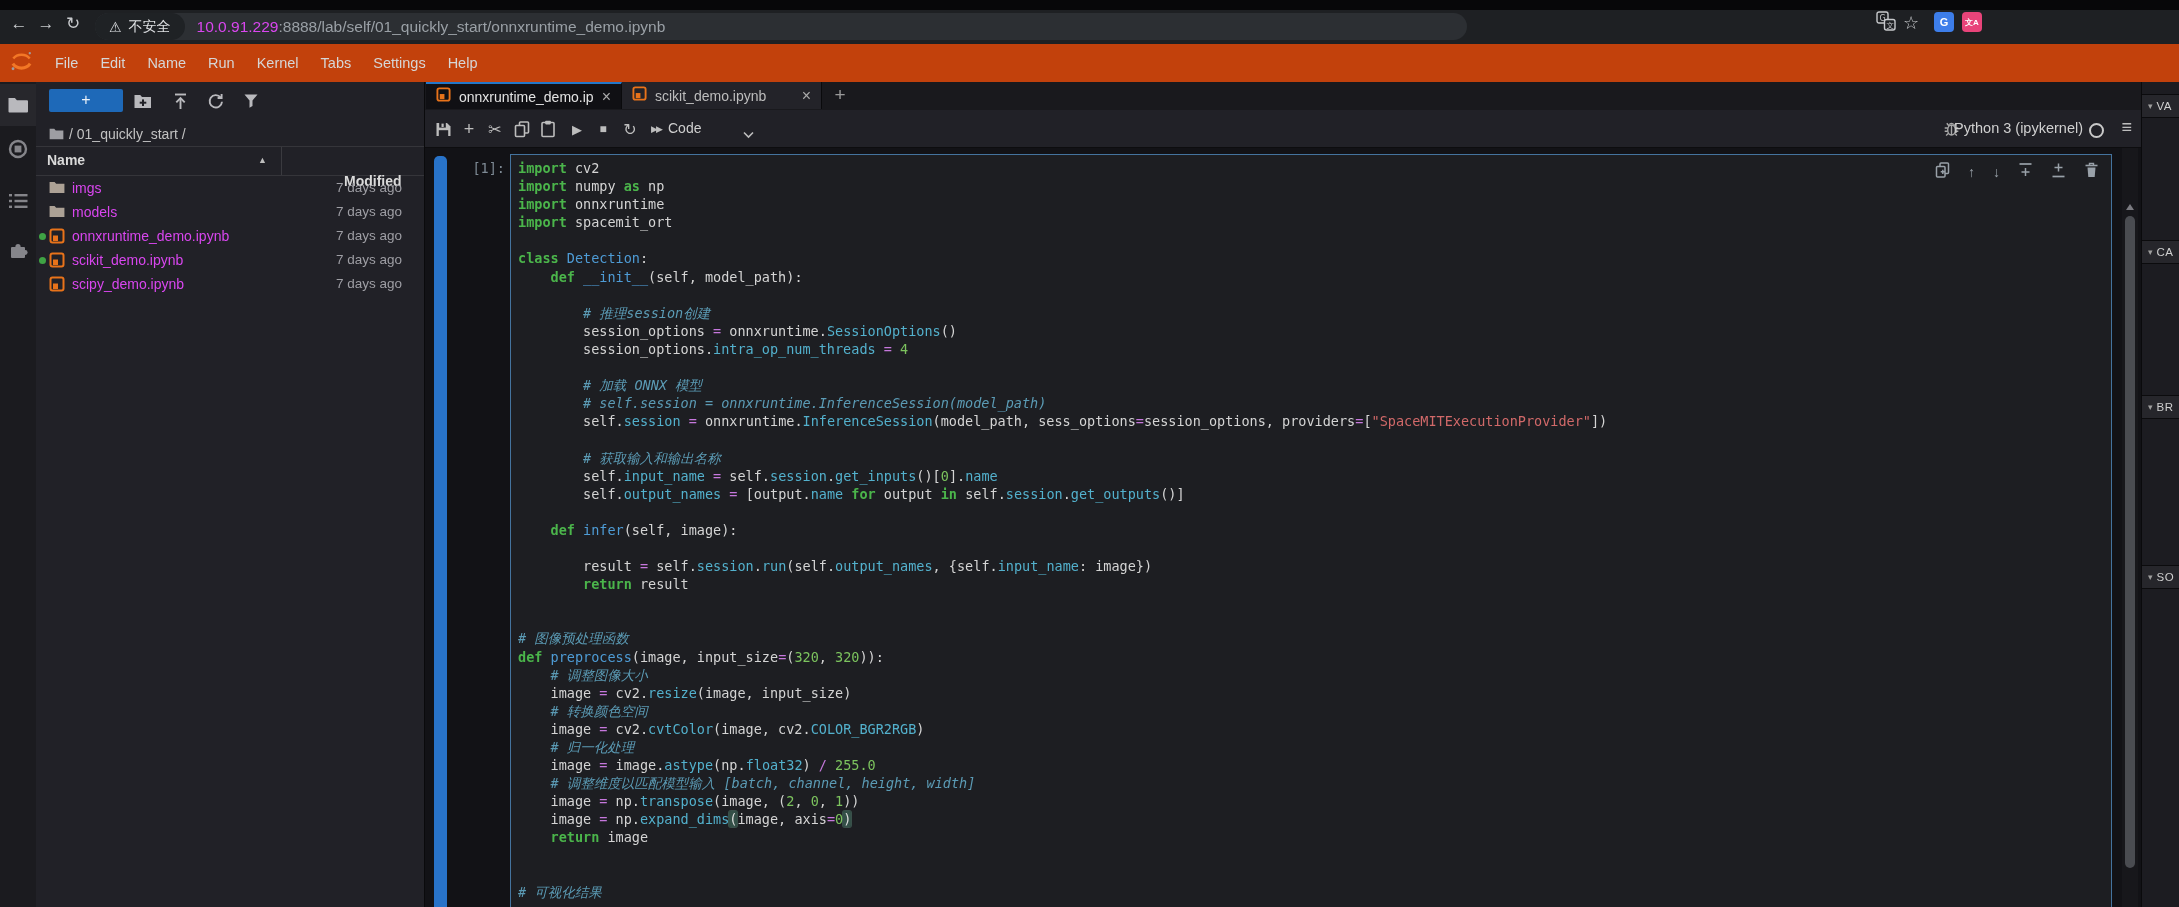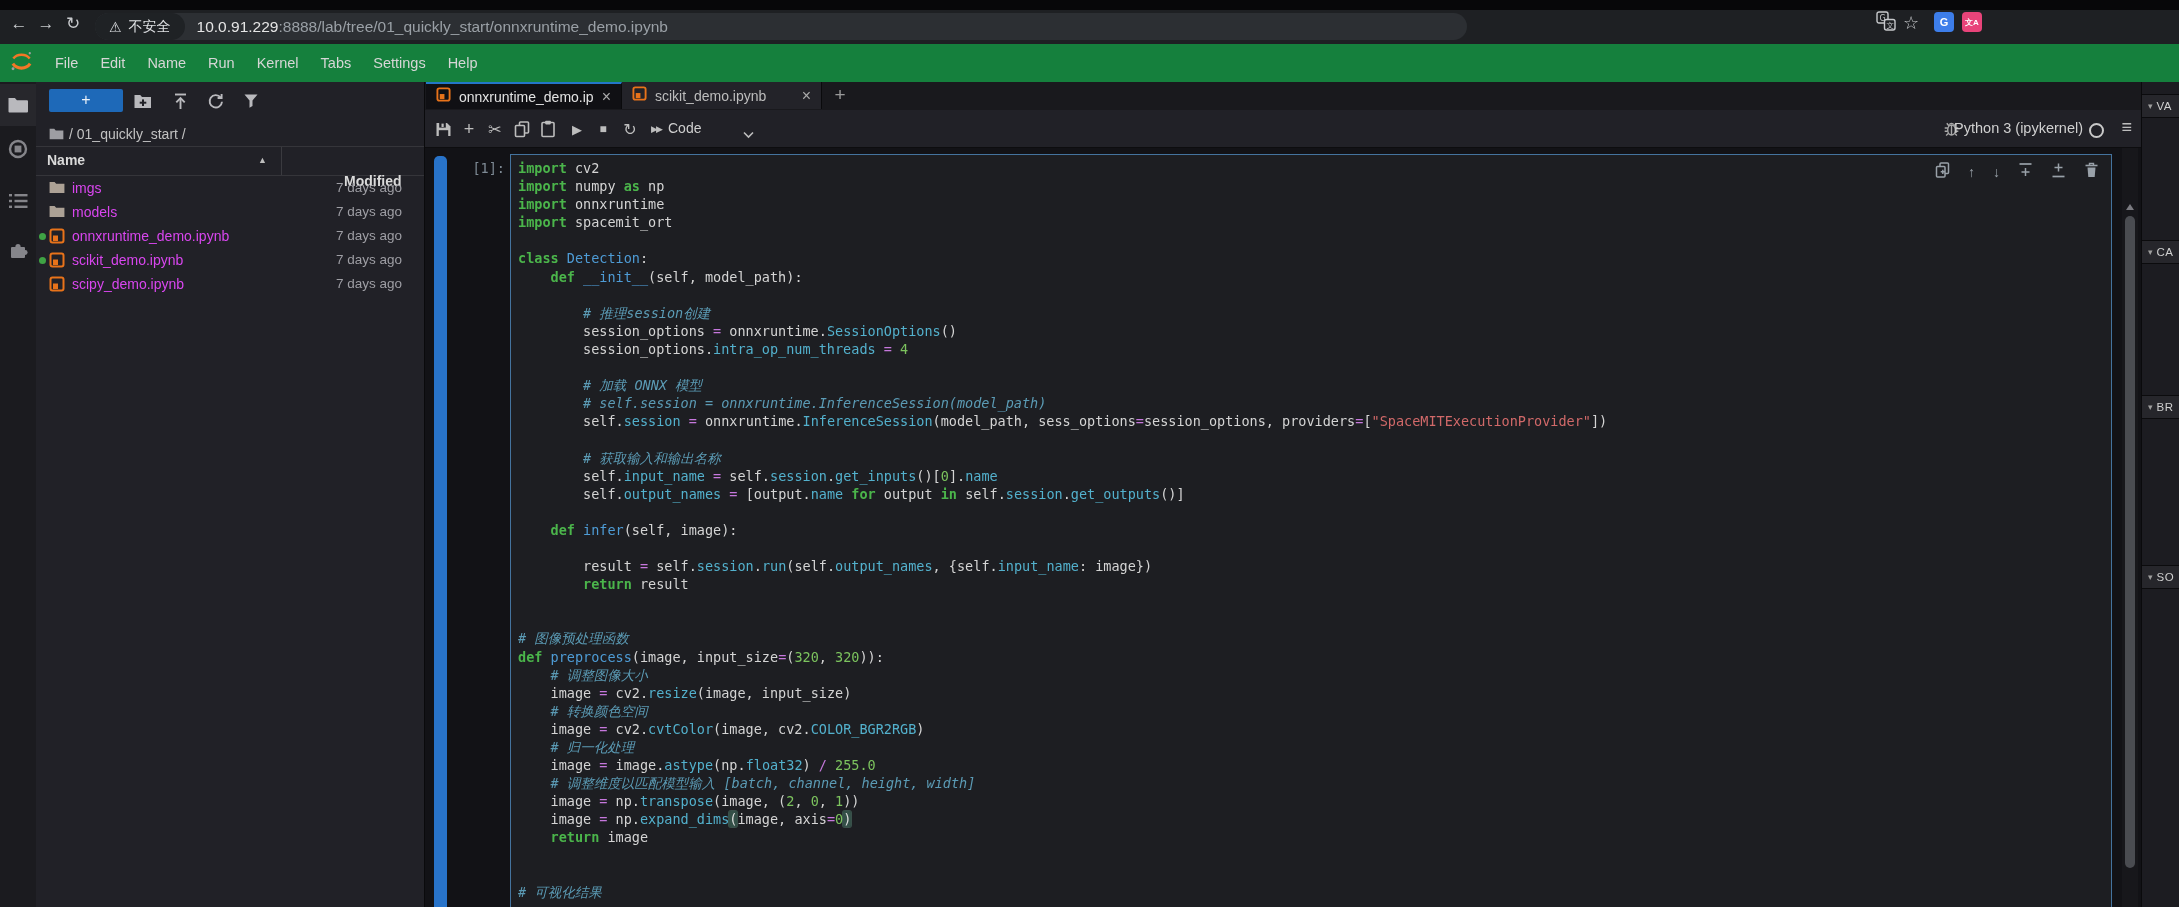--- a/index.html
+++ b/index.html
@@ -10,28 +10,28 @@
   
   #chrome{position:absolute;top:0;left:0;width:100%;height:44px;background:#1e2023;}
   #win-strip{position:absolute;top:0;left:0;width:100%;height:10px;background:#070709;}
   .navbtn{position:absolute;top:12px;width:24px;height:24px;color:#c7c9cc;font-size:17px;
     line-height:24px;text-align:center;}
   #omnibox{position:absolute;left:95px;top:13px;width:1372px;height:27px;border-radius:14px;
     background:#2c2f33;display:flex;align-items:center;overflow:hidden;}
   #sec-chip{display:flex;align-items:center;gap:7px;height:27px;padding:0 14px;border-radius:14px;
     background:#1f2225;color:#dfe1e4;font-size:14px;flex:none;}
   #url{margin-left:12px;font-size:15.5px;white-space:nowrap;}
-  #url .host{color:#e5e5e5;}
+  #url .host{color:#d946ef;}
   #url .rest{color:#9aa0a6;}
   .chrome-ic{position:absolute;top:12px;color:#c7c9cc;font-size:17px;line-height:22px;}
   .ext-badge{position:absolute;top:12px;width:20px;height:20px;border-radius:4px;color:#fff;
     font-weight:bold;display:flex;align-items:center;justify-content:center;}
 
   
-  #menubar{position:absolute;top:44px;left:0;width:100%;height:38px;background:#15803d;
+  #menubar{position:absolute;top:44px;left:0;width:100%;height:38px;background:#c2410c;
     border-bottom:1px solid #0a0a0c;display:flex;align-items:center;}
   #jl-logo{margin:0 10px 0 9px;}
   .menu-item{padding:0 11px;font-size:14.5px;color:#d6d6d6;line-height:37px;}
 
   
   #leftstrip{position:absolute;top:82px;left:0;width:36px;bottom:0;background:#1b1b1f;
     border-right:1px solid #0a0a0c;}
   .strip-slot{position:absolute;left:0;width:36px;height:42px;display:flex;align-items:center;justify-content:center;}
   .strip-slot.active{background:#27272c;}
 
@@ -127,21 +127,21 @@
     <div id="win-strip"></div>
     <div class="navbtn" style="left:7px;">←</div>
     <div class="navbtn" style="left:34px;">→</div>
     <div class="navbtn" style="left:61px;">↻</div>
 
     <div id="omnibox">
       <div id="sec-chip">
         <span>⚠</span>
         <span>不安全</span>
       </div>
-      <div id="url"><span class="host">10.0.91.229</span><span class="rest">:8888/lab/tree/01_quickly_start/onnxruntime_demo.ipynb</span></div>
+      <div id="url"><span class="host">10.0.91.229</span><span class="rest">:8888/lab/self/01_quickly_start/onnxruntime_demo.ipynb</span></div>
     </div>
 
     <div class="chrome-ic" style="left:1876px;top:11px;">
       <svg width="20" height="20" viewBox="0 0 20 20">
           <rect x="1" y="1" width="11" height="11" rx="2" fill="none" stroke="#c7c9cc" stroke-width="1.4"></rect>
           <text x="3.4" y="9.8" font-size="8" fill="#c7c9cc" font-family="DejaVu Sans">G</text>
           <rect x="8.5" y="8.5" width="10.5" height="10.5" rx="2" fill="#1e2023" stroke="#c7c9cc" stroke-width="1.4"></rect>
           <text x="10.6" y="17" font-size="7.5" fill="#c7c9cc" font-family="DejaVu Sans">文</text>
         </svg>
     </div>

